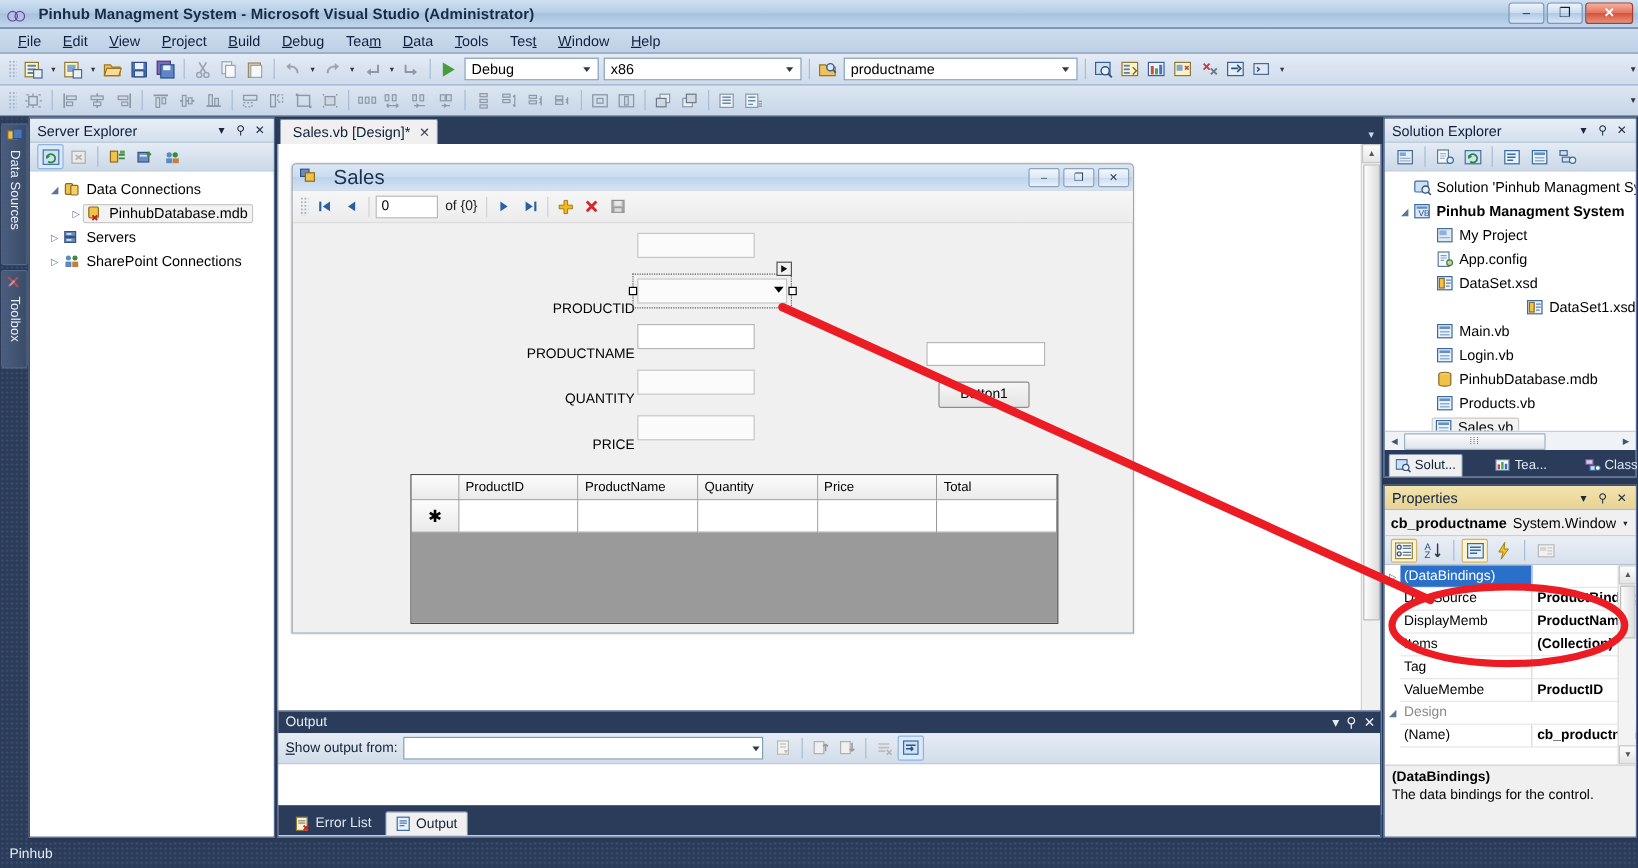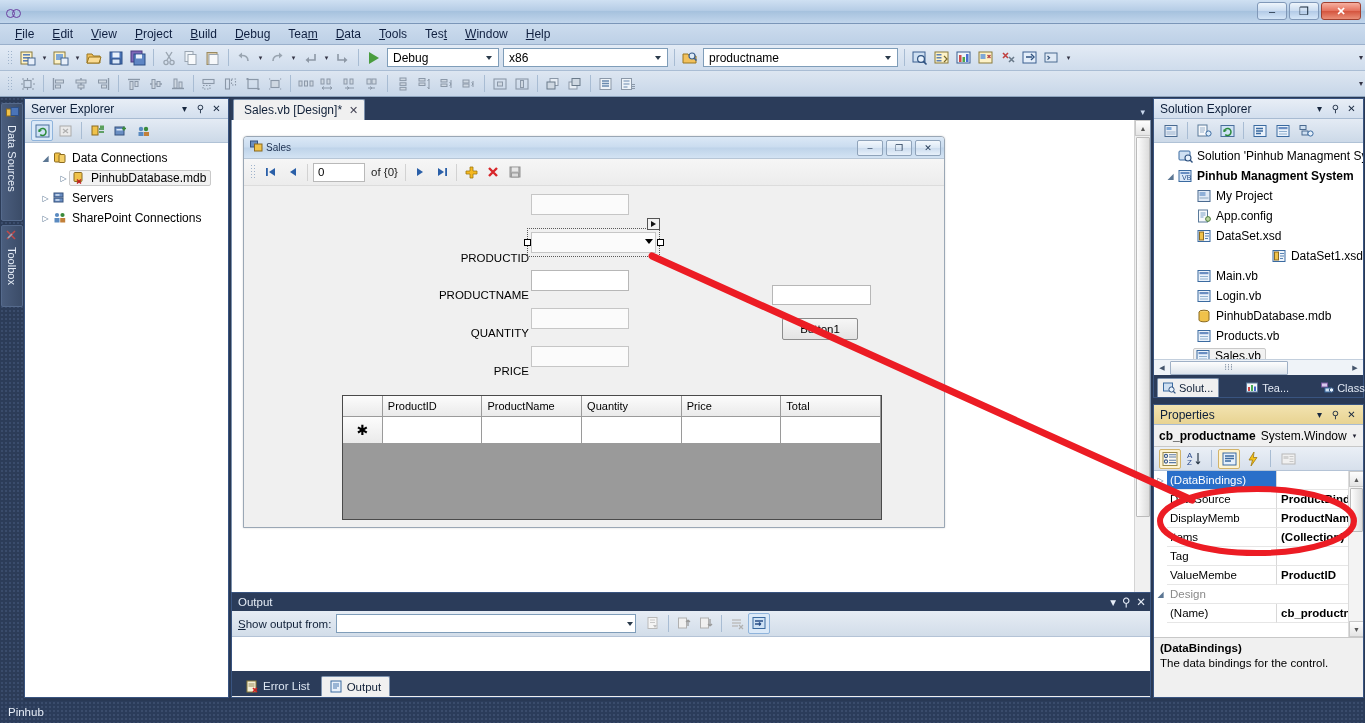--- a/index.html
+++ b/index.html
@@ -203,21 +203,21 @@
     background:#f0f0f0;
     border:1px solid #9aa7b5; border-radius:4px 4px 0 0;
     box-shadow:0 0 2px rgba(0,0,0,.18);
   }
   #wf-title {
     height:22px;
     background:linear-gradient(to bottom,#dbe8f6 0%,#cadcef 48%,#bed3e9 52%,#d3e3f3 100%);
     border-bottom:1px solid #b7c6d6; border-radius:3px 3px 0 0;
     display:flex; align-items:center; padding:0 3px 0 6px;
   }
-  #wf-title .wfname { margin-left:3px; font-size:10px; color:#1d3050;text-align:center; }
+  #wf-title .wfname { margin-left:15px; font-size:17px; color:#1d3050;text-align:center; }
   .wf-wbtns { margin-left:auto; display:flex; gap:3px; }
   .wf-wbtn {
     width:26px; height:16px; border:1px solid #8fa3ba; border-radius:2px;
     background:linear-gradient(to bottom,#f3f8fd,#dbe8f5 50%,#ccdcee 51%,#e7f0fa);
     display:flex; align-items:center; justify-content:center;
     font-size:9px; color:#243a56;
   }
   #wf-nav {
     height:27px; background:linear-gradient(to bottom,#f6f6f6,#ececec);
     border-bottom:1px solid #dcdcdc;
@@ -449,20 +449,21 @@
   }
 
   
   #annot { left:0; top:0; width:1365px; height:723px; pointer-events:none; }
 </style>
 </head>
 <body>
 
 <div id="titlebar" class="abs">
   <span class="vs-logo"></span>
+  <span id="title-text">Pinhub Managment System - Microsoft Visual Studio (Administrator)</span>
   <div class="wbtns">
     <div class="wbtn">–</div>
     <div class="wbtn">❐</div>
     <div class="wbtn close">✕</div>
   </div>
 </div>
 
 <div id="menubar" class="abs">
   <div class="menu-item"><u>F</u><span>ile</span></div>
   <div class="menu-item"><u>E</u><span>dit</span></div>

